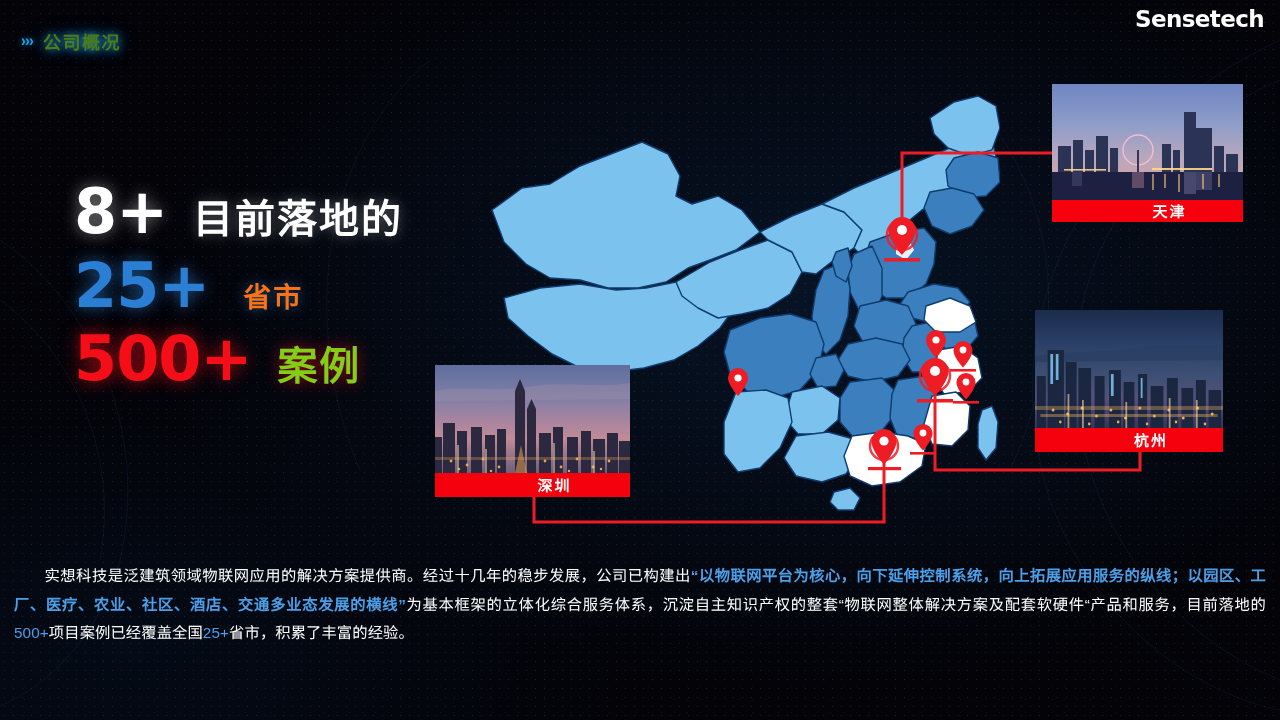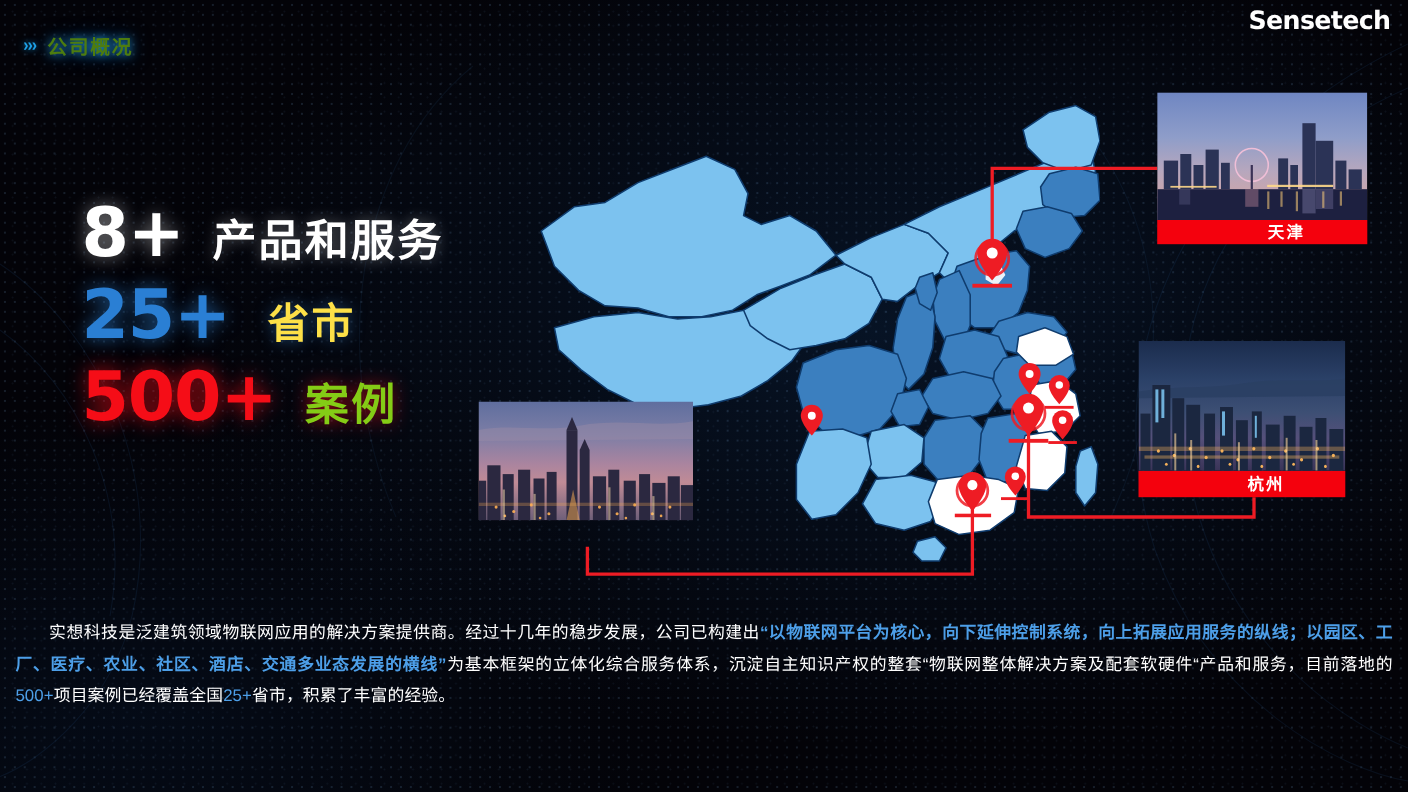--- a/index.html
+++ b/index.html
@@ -62,21 +62,21 @@
   .stat-num{
     font-family:"DejaVu Sans",sans-serif;
     font-weight:bold; font-size:62px; line-height:.95;
     letter-spacing:-1px;
   }
   .stat-label{ font-size:40px; font-weight:bold; letter-spacing:2px; }
   .row-1 .stat-num{ color:#ffffff; text-shadow:0 0 16px rgba(255,255,255,.45); }
   .row-1 .stat-label{ color:#ffffff; margin-left:26px; text-shadow:0 0 14px rgba(255,255,255,.35); }
   .row-2{ margin-top:12px; }
   .row-2 .stat-num{ color:#2a7fd4; text-shadow:0 0 16px rgba(42,127,212,.65); }
-  .row-2 .stat-label{ color:#fde047; margin-left:34px; font-size:38px; text-shadow:0 0 14px rgba(60,140,220,.5); }
+  .row-2 .stat-label{ color:#f97316; margin-left:34px; font-size:28px; text-shadow:0 0 14px rgba(60,140,220,.5); }
   .row-3{ margin-top:14px; }
   .row-3 .stat-num{ color:#f50d17; text-shadow:0 0 18px rgba(245,13,23,.7); }
   .row-3 .stat-label{ color:#84cc16; margin-left:26px; font-size:40px; text-shadow:0 0 16px rgba(245,13,23,.6); }
 
   
   #map-wrap{ position:absolute; left:430px; top:92px; width:570px; height:450px; }
   #map-svg{ width:100%; height:100%; display:block; }
 
   
   #connectors{ position:absolute; left:0; top:0; width:1280px; height:720px; pointer-events:none; }
@@ -149,21 +149,21 @@
   <div id="section-tag">
     <span class="chev">›››</span>
     <span id="section-title">公司概况</span>
   </div>
   <div id="brand-logo">Sensetech</div>
 </div>
 
 <div id="stats">
   <div class="stat-row row-1">
     <span class="stat-num">8+</span>
-    <span class="stat-label">产品和服务</span>
+    <span class="stat-label">目前落地的</span>
   </div>
   <div class="stat-row row-2">
     <span class="stat-num">25+</span>
     <span class="stat-label">省市</span>
   </div>
   <div class="stat-row row-3">
     <span class="stat-num">500+</span>
     <span class="stat-label">案例</span>
   </div>
 </div>
@@ -439,17 +439,18 @@
         <circle cx="166" cy="104" r="1.2"></circle>
       </g>
       <g fill="#ffe0b0" opacity=".5">
         <rect x="22" y="80" width="2" height="28"></rect>
           <rect x="50" y="84" width="2" height="24"></rect>
         <rect x="118" y="78" width="2" height="30"></rect>
           <rect x="158" y="86" width="2" height="22"></rect>
       </g>
     </svg>
   </div>
+  <div class="city-label">深圳</div>
 </div>
 
 <div id="body-copy">
   <p><span>实想科技是泛建筑领域物联网应用的解决方案提供商。经过十几年的稳步发展，公司已构建出</span><span class="hl">“以物联网平台为核心，向下延伸控制系统，向上拓展应用服务的纵线；以园区、工厂、医疗、农业、社区、酒店、交通多业态发展的横线”</span><span>为基本框架的立体化综合服务体系，沉淀自主知识产权的整套“物联网整体解决方案及配套软硬件“产品和服务，目前落地的</span><span class="hl-num">500+</span><span>项目案例已经覆盖全国</span><span class="hl-num">25+</span><span>省市，积累了丰富的经验。</span></p>
 </div>
 
 </body></html>

